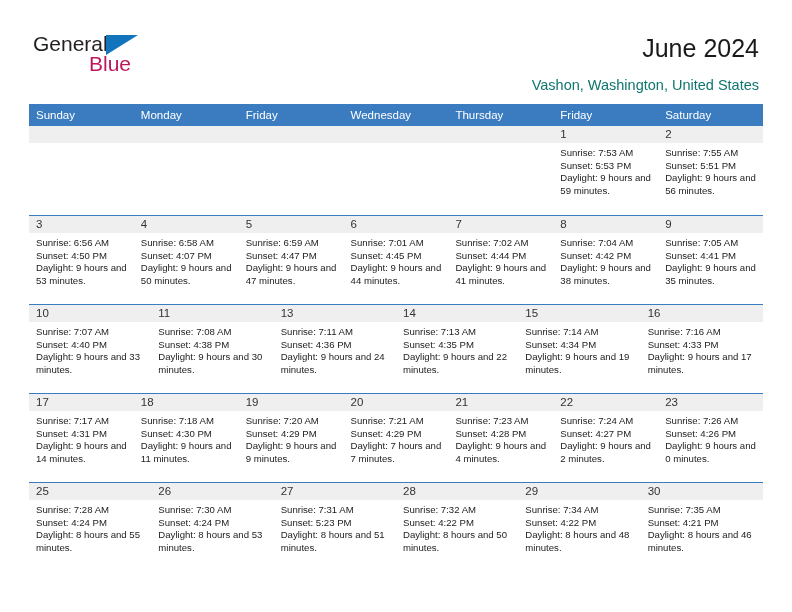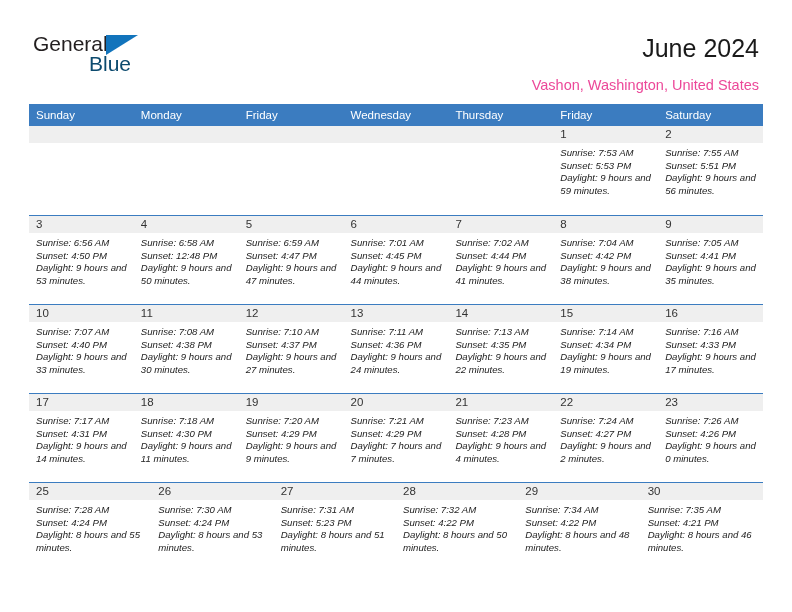--- a/index.html
+++ b/index.html
@@ -55,38 +55,38 @@
     width: 0;
     height: 0;
     border-left: 32px solid #1274bc;
     border-bottom: 20px solid transparent;
   }
   .brand-row2 {
     position: absolute;
     left: 56px;
     top: 20px;
     font-size: 21px;
-    color: #0c4a6e;
+    color: #be185d;
   }
 
   .title {
     position: absolute;
     right: 33px;
     top: 34px;
     font-size: 25px;
     color: #1a1a1a;
     text-align: right;
     white-space: nowrap;
   }
   .subtitle {
     position: absolute;
     right: 33px;
     top: 77px;
     font-size: 14.5px;
-    color: #ec4899;
+    color: #0f766e;
     text-align: left;
     white-space: nowrap;
   }
 
   
   .calendar {
     position: absolute;
     left: 29px;
     top: 104px;
     width: 734px;
@@ -131,21 +131,20 @@
     box-sizing: border-box;
   }
   .day.empty .day-num {
     background: #efefef;
   }
   .day-info {
     padding: 4px 6px 0 7px;
     font-size: 9.6px;
     line-height: 12.6px;
     color: #222222;
-    font-style: italic;
   }
   .day-info div {
     white-space: nowrap;
   }
   .day-info .wrap {
     white-space: normal;
   }
 </style>
 </head>
 <body>
@@ -216,21 +215,21 @@
             <div class="day-info">
               <div>Sunrise: 6:56 AM</div>
               <div>Sunset: 4:50 PM</div>
               <div class="wrap">Daylight: 9 hours and 53 minutes.</div>
             </div>
           </div>
           <div class="day">
             <div class="day-num">4</div>
             <div class="day-info">
               <div>Sunrise: 6:58 AM</div>
-              <div>Sunset: 12:48 PM</div>
+              <div>Sunset: 4:07 PM</div>
               <div class="wrap">Daylight: 9 hours and 50 minutes.</div>
             </div>
           </div>
           <div class="day">
             <div class="day-num">5</div>
             <div class="day-info">
               <div>Sunrise: 6:59 AM</div>
               <div>Sunset: 4:47 PM</div>
               <div class="wrap">Daylight: 9 hours and 47 minutes.</div>
             </div>
@@ -279,28 +278,20 @@
           </div>
           <div class="day">
             <div class="day-num">11</div>
             <div class="day-info">
               <div>Sunrise: 7:08 AM</div>
               <div>Sunset: 4:38 PM</div>
               <div class="wrap">Daylight: 9 hours and 30 minutes.</div>
             </div>
           </div>
           <div class="day">
-            <div class="day-num">12</div>
-            <div class="day-info">
-              <div>Sunrise: 7:10 AM</div>
-              <div>Sunset: 4:37 PM</div>
-              <div class="wrap">Daylight: 9 hours and 27 minutes.</div>
-            </div>
-          </div>
-          <div class="day">
             <div class="day-num">13</div>
             <div class="day-info">
               <div>Sunrise: 7:11 AM</div>
               <div>Sunset: 4:36 PM</div>
               <div class="wrap">Daylight: 9 hours and 24 minutes.</div>
             </div>
           </div>
           <div class="day">
             <div class="day-num">14</div>
             <div class="day-info">

